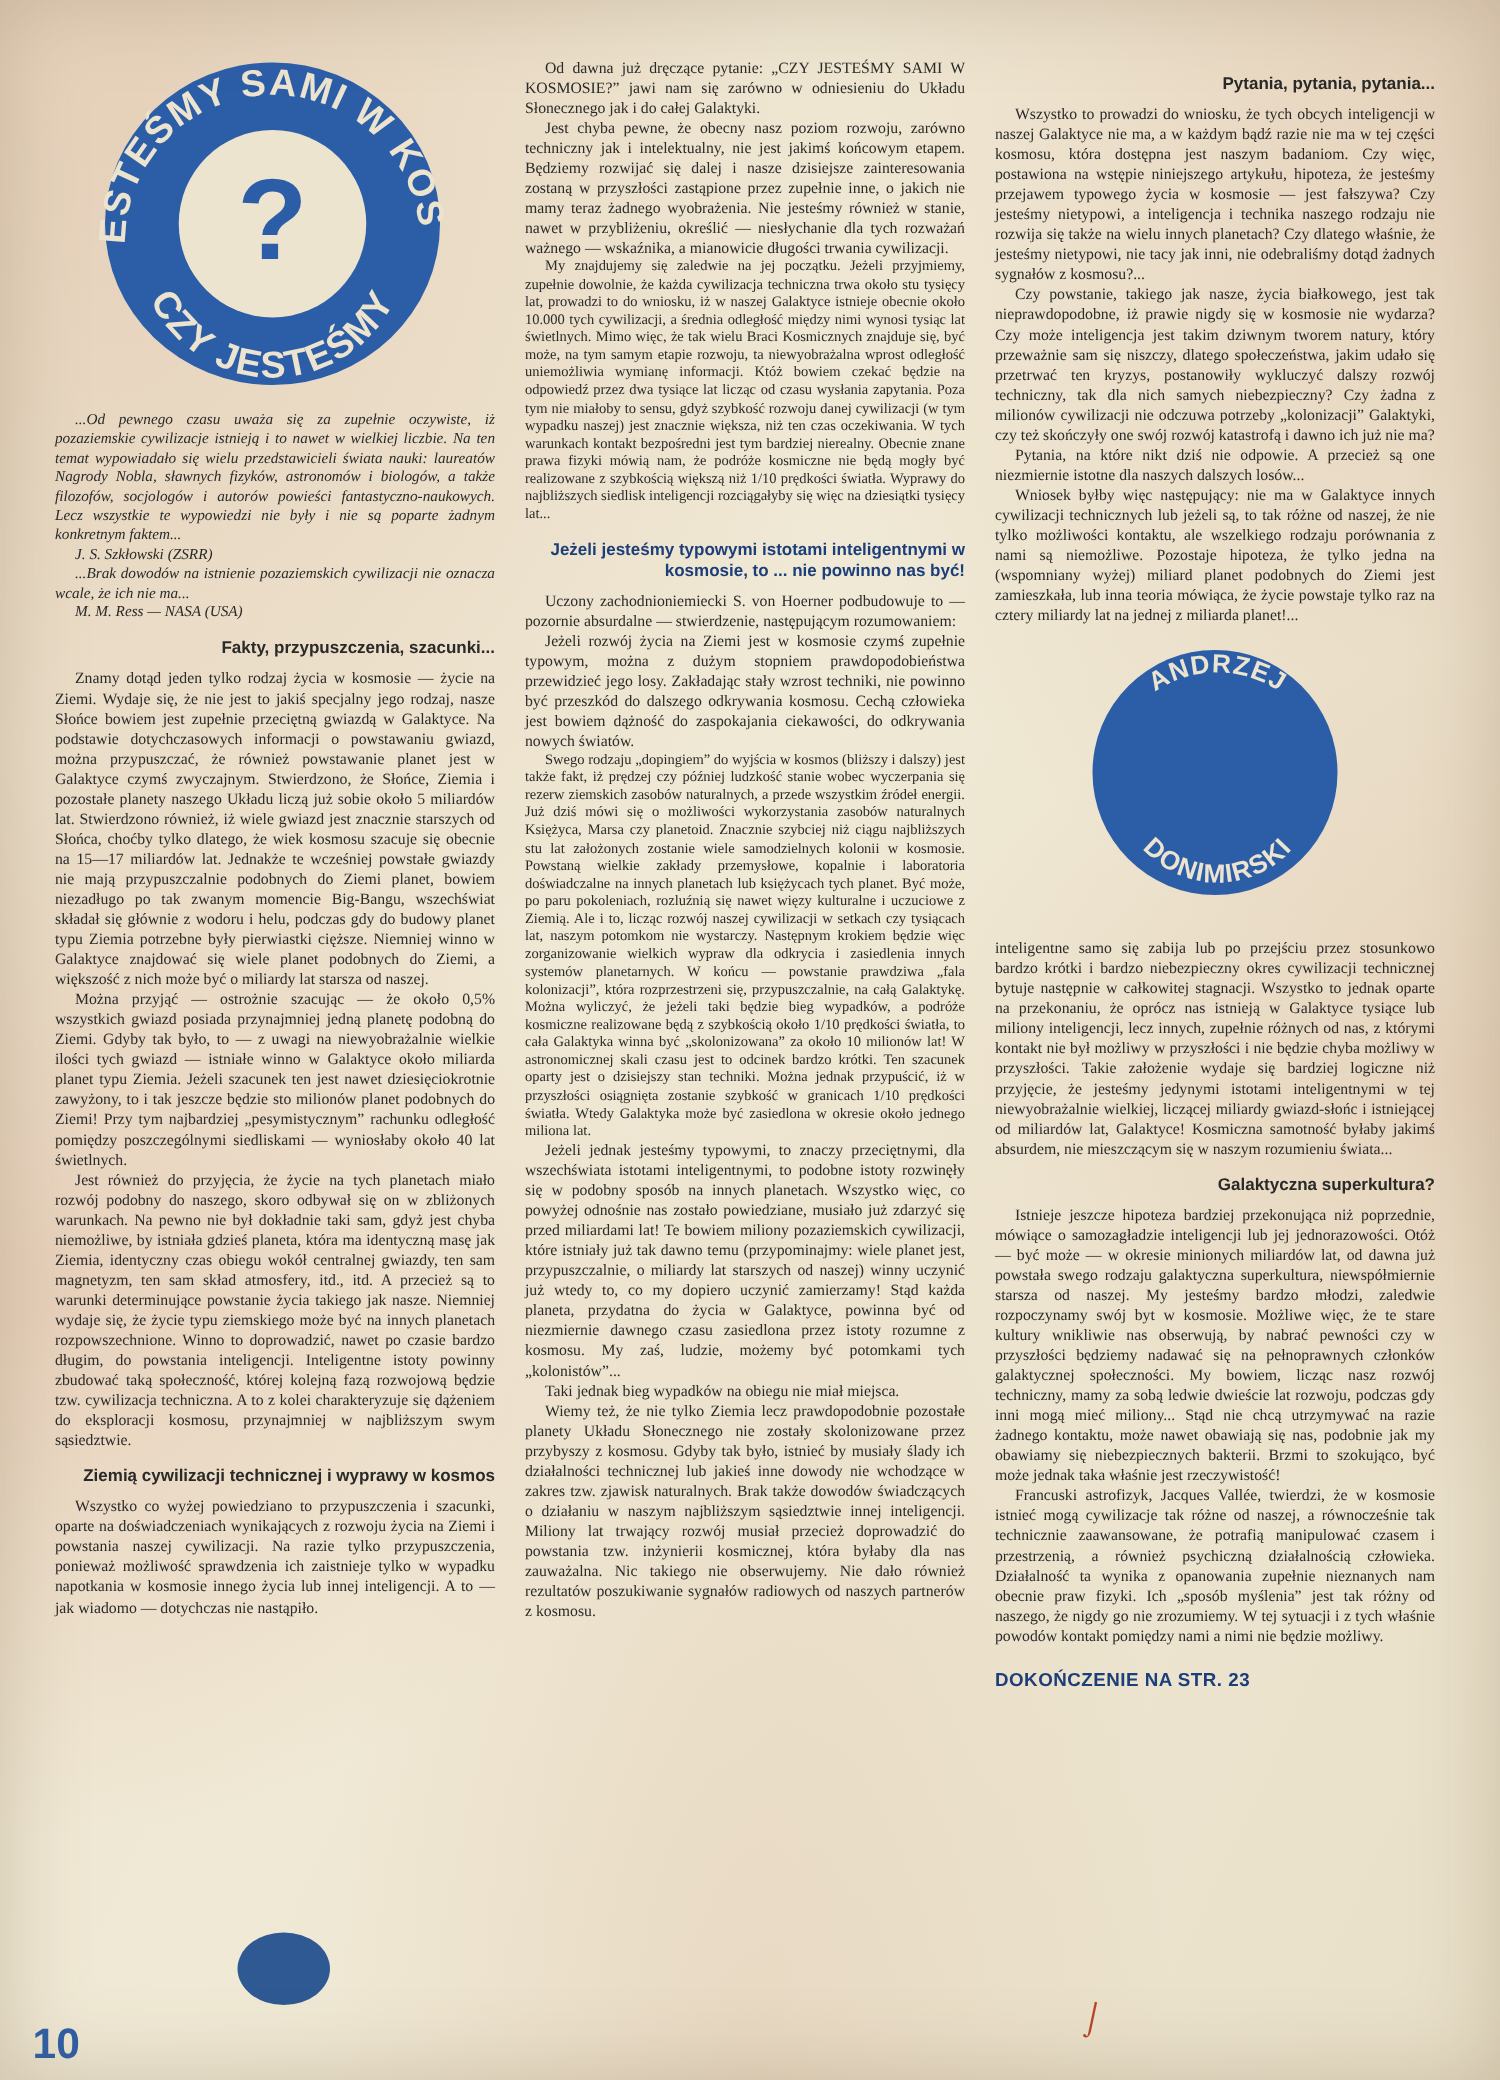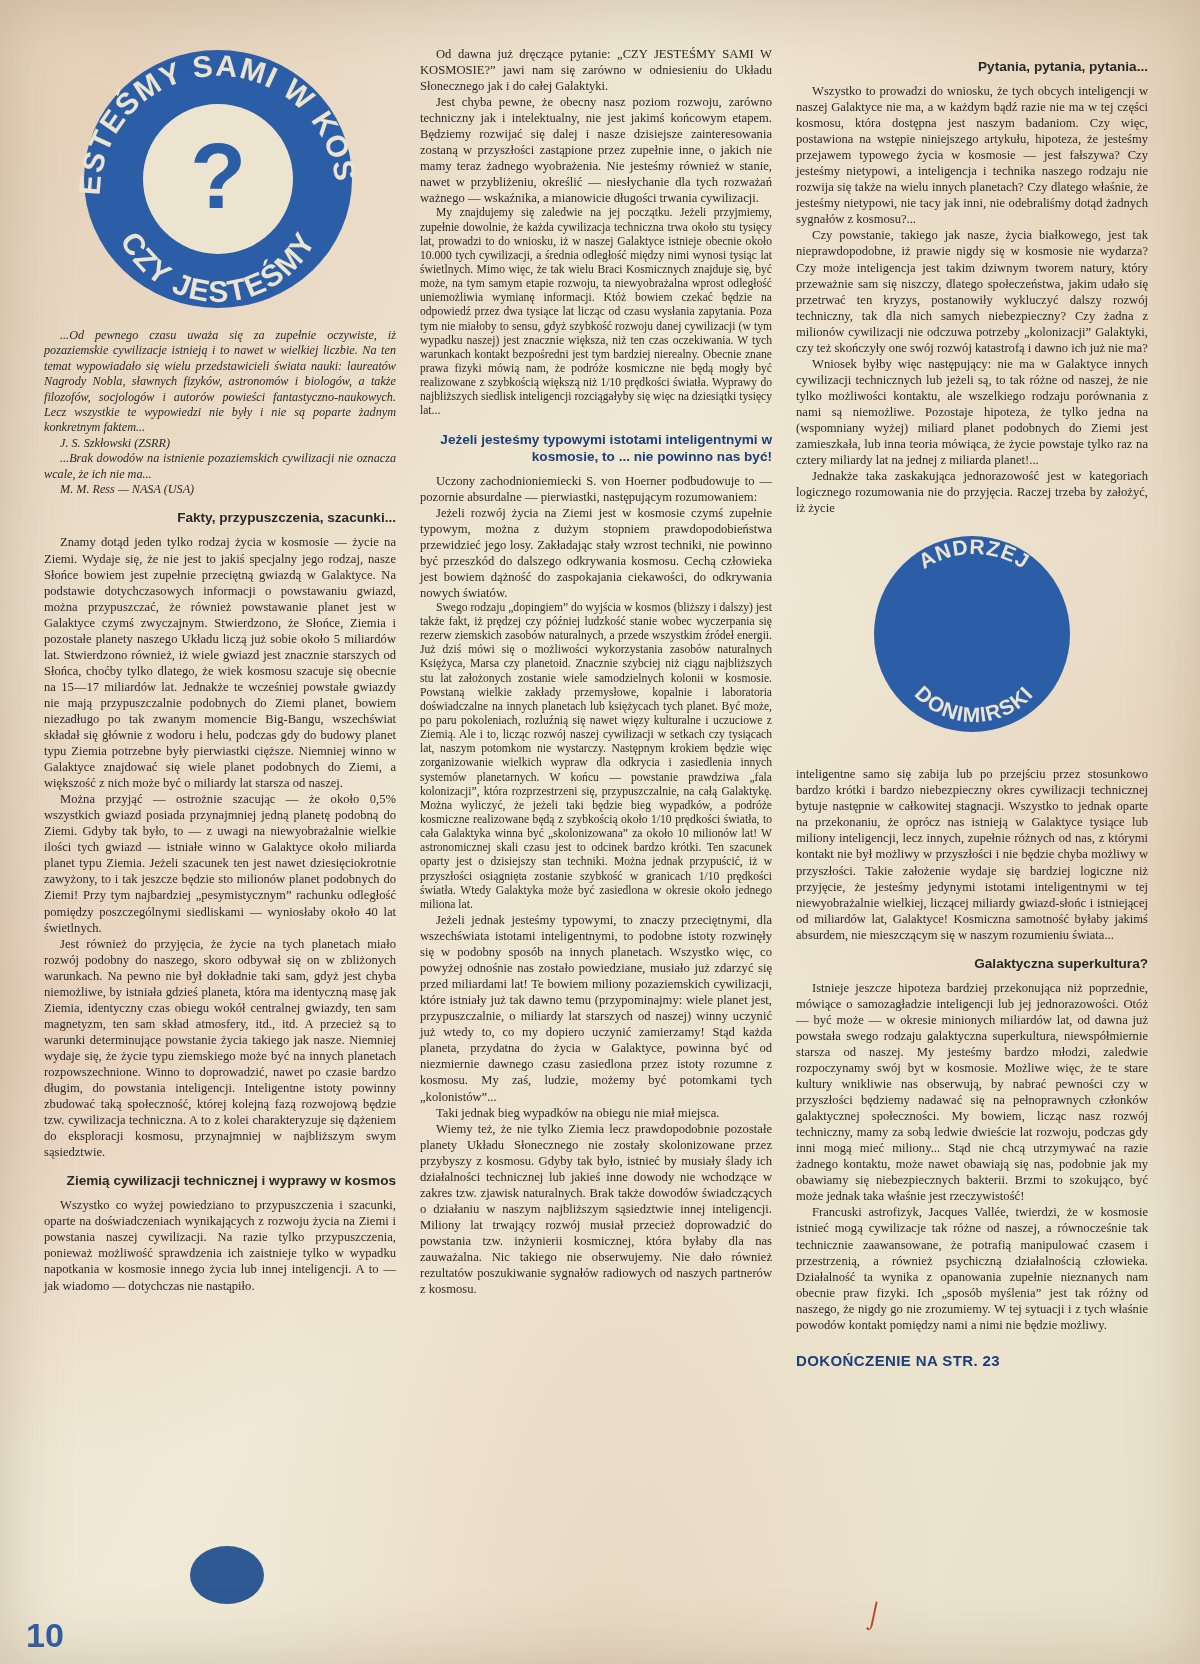--- a/index.html
+++ b/index.html
@@ -186,34 +186,34 @@
       <h2 class="sec">Ziemią cywilizacji technicznej i wyprawy w kosmos</h2>
       <p>Wszystko co wyżej powiedziano to przypuszczenia i szacunki, oparte na doświadczeniach wynikających z rozwoju życia na Ziemi i powstania naszej cywilizacji. Na razie tylko przypuszczenia, ponieważ możliwość sprawdzenia ich zaistnieje tylko w wypadku napotkania w kosmosie innego życia lub innej inteligencji. A to — jak wiadomo — dotychczas nie nastąpiło.</p>
     </div>
 
     <div class="col">
       <p>Od dawna już dręczące pytanie: „CZY JESTEŚMY SAMI W KOSMOSIE?” jawi nam się zarówno w odniesieniu do Układu Słonecznego jak i do całej Galaktyki.</p>
       <p>Jest chyba pewne, że obecny nasz poziom rozwoju, zarówno techniczny jak i intelektualny, nie jest jakimś końcowym etapem. Będziemy rozwijać się dalej i nasze dzisiejsze zainteresowania zostaną w przyszłości zastąpione przez zupełnie inne, o jakich nie mamy teraz żadnego wyobrażenia. Nie jesteśmy również w stanie, nawet w przybliżeniu, określić — niesłychanie dla tych rozważań ważnego — wskaźnika, a mianowicie długości trwania cywilizacji.</p>
       <p class="tiny">My znajdujemy się zaledwie na jej początku. Jeżeli przyjmiemy, zupełnie dowolnie, że każda cywilizacja techniczna trwa około stu tysięcy lat, prowadzi to do wniosku, iż w naszej Galaktyce istnieje obecnie około 10.000 tych cywilizacji, a średnia odległość między nimi wynosi tysiąc lat świetlnych. Mimo więc, że tak wielu Braci Kosmicznych znajduje się, być może, na tym samym etapie rozwoju, ta niewyobrażalna wprost odległość uniemożliwia wymianę informacji. Któż bowiem czekać będzie na odpowiedź przez dwa tysiące lat licząc od czasu wysłania zapytania. Poza tym nie miałoby to sensu, gdyż szybkość rozwoju danej cywilizacji (w tym wypadku naszej) jest znacznie większa, niż ten czas oczekiwania. W tych warunkach kontakt bezpośredni jest tym bardziej nierealny. Obecnie znane prawa fizyki mówią nam, że podróże kosmiczne nie będą mogły być realizowane z szybkością większą niż 1/10 prędkości światła. Wyprawy do najbliższych siedlisk inteligencji rozciągałyby się więc na dziesiątki tysięcy lat...</p>
 
       <h2 class="sec blue">Jeżeli jesteśmy typowymi istotami inteligentnymi w kosmosie, to ... nie powinno nas być!</h2>
-      <p>Uczony zachodnioniemiecki S. von Hoerner podbudowuje to — pozornie absurdalne — pierwiastki, następującym rozumowaniem:</p>
+      <p>Uczony zachodnioniemiecki S. von Hoerner podbudowuje to — pozornie absurdalne — stwierdzenie, następującym rozumowaniem:</p>
       <p>Jeżeli rozwój życia na Ziemi jest w kosmosie czymś zupełnie typowym, można z dużym stopniem prawdopodobieństwa przewidzieć jego losy. Zakładając stały wzrost techniki, nie powinno być przeszkód do dalszego odkrywania kosmosu. Cechą człowieka jest bowiem dążność do zaspokajania ciekawości, do odkrywania nowych światów.</p>
       <p class="tiny">Swego rodzaju „dopingiem” do wyjścia w kosmos (bliższy i dalszy) jest także fakt, iż prędzej czy później ludzkość stanie wobec wyczerpania się rezerw ziemskich zasobów naturalnych, a przede wszystkim źródeł energii. Już dziś mówi się o możliwości wykorzystania zasobów naturalnych Księżyca, Marsa czy planetoid. Znacznie szybciej niż ciągu najbliższych stu lat założonych zostanie wiele samodzielnych kolonii w kosmosie. Powstaną wielkie zakłady przemysłowe, kopalnie i laboratoria doświadczalne na innych planetach lub księżycach tych planet. Być może, po paru pokoleniach, rozluźnią się nawet więzy kulturalne i uczuciowe z Ziemią. Ale i to, licząc rozwój naszej cywilizacji w setkach czy tysiącach lat, naszym potomkom nie wystarczy. Następnym krokiem będzie więc zorganizowanie wielkich wypraw dla odkrycia i zasiedlenia innych systemów planetarnych. W końcu — powstanie prawdziwa „fala kolonizacji”, która rozprzestrzeni się, przypuszczalnie, na całą Galaktykę. Można wyliczyć, że jeżeli taki będzie bieg wypadków, a podróże kosmiczne realizowane będą z szybkością około 1/10 prędkości światła, to cała Galaktyka winna być „skolonizowana” za około 10 milionów lat! W astronomicznej skali czasu jest to odcinek bardzo krótki. Ten szacunek oparty jest o dzisiejszy stan techniki. Można jednak przypuścić, iż w przyszłości osiągnięta zostanie szybkość w granicach 1/10 prędkości światła. Wtedy Galaktyka może być zasiedlona w okresie około jednego miliona lat.</p>
       <p>Jeżeli jednak jesteśmy typowymi, to znaczy przeciętnymi, dla wszechświata istotami inteligentnymi, to podobne istoty rozwinęły się w podobny sposób na innych planetach. Wszystko więc, co powyżej odnośnie nas zostało powiedziane, musiało już zdarzyć się przed miliardami lat! Te bowiem miliony pozaziemskich cywilizacji, które istniały już tak dawno temu (przypominajmy: wiele planet jest, przypuszczalnie, o miliardy lat starszych od naszej) winny uczynić już wtedy to, co my dopiero uczynić zamierzamy! Stąd każda planeta, przydatna do życia w Galaktyce, powinna być od niezmiernie dawnego czasu zasiedlona przez istoty rozumne z kosmosu. My zaś, ludzie, możemy być potomkami tych „kolonistów”...</p>
       <p>Taki jednak bieg wypadków na obiegu nie miał miejsca.</p>
       <p>Wiemy też, że nie tylko Ziemia lecz prawdopodobnie pozostałe planety Układu Słonecznego nie zostały skolonizowane przez przybyszy z kosmosu. Gdyby tak było, istnieć by musiały ślady ich działalności technicznej lub jakieś inne dowody nie wchodzące w zakres tzw. zjawisk naturalnych. Brak także dowodów świadczących o działaniu w naszym najbliższym sąsiedztwie innej inteligencji. Miliony lat trwający rozwój musiał przecież doprowadzić do powstania tzw. inżynierii kosmicznej, która byłaby dla nas zauważalna. Nic takiego nie obserwujemy. Nie dało również rezultatów poszukiwanie sygnałów radiowych od naszych partnerów z kosmosu.</p>
     </div>
 
     <div class="col">
       <h2 class="sec">Pytania, pytania, pytania...</h2>
       <p>Wszystko to prowadzi do wniosku, że tych obcych inteligencji w naszej Galaktyce nie ma, a w każdym bądź razie nie ma w tej części kosmosu, która dostępna jest naszym badaniom. Czy więc, postawiona na wstępie niniejszego artykułu, hipoteza, że jesteśmy przejawem typowego życia w kosmosie — jest fałszywa? Czy jesteśmy nietypowi, a inteligencja i technika naszego rodzaju nie rozwija się także na wielu innych planetach? Czy dlatego właśnie, że jesteśmy nietypowi, nie tacy jak inni, nie odebraliśmy dotąd żadnych sygnałów z kosmosu?...</p>
       <p>Czy powstanie, takiego jak nasze, życia białkowego, jest tak nieprawdopodobne, iż prawie nigdy się w kosmosie nie wydarza? Czy może inteligencja jest takim dziwnym tworem natury, który przeważnie sam się niszczy, dlatego społeczeństwa, jakim udało się przetrwać ten kryzys, postanowiły wykluczyć dalszy rozwój techniczny, tak dla nich samych niebezpieczny? Czy żadna z milionów cywilizacji nie odczuwa potrzeby „kolonizacji” Galaktyki, czy też skończyły one swój rozwój katastrofą i dawno ich już nie ma?</p>
+      <p>Pytania, na które nikt dziś nie odpowie. A przecież są one niezmiernie istotne dla naszych dalszych losów...</p>
       <p>Wniosek byłby więc następujący: nie ma w Galaktyce innych cywilizacji technicznych lub jeżeli są, to tak różne od naszej, że nie tylko możliwości kontaktu, ale wszelkiego rodzaju porównania z nami są niemożliwe. Pozostaje hipoteza, że tylko jedna na (wspomniany wyżej) miliard planet podobnych do Ziemi jest zamieszkała, lub inna teoria mówiąca, że życie powstaje tylko raz na cztery miliardy lat na jednej z miliarda planet!...</p>
-      <p>Jednakże taka zaskakująca jednorazowość jest w kategoriach logicznego rozumowania nie do przyjęcia. Raczej trzeba by założyć, iż życie</p>
 
       <div class="badge-wrap">
         <div class="badge"></div>
         <svg class="badge-svg" viewBox="0 0 220 220">
           <defs>
             <path id="arcAuthorTop" d="M 22,112 A 88,88 0 0 1 198,112"></path>
             <path id="arcAuthorBot" d="M 30,112 A 80,80 0 0 0 190,112"></path>
           </defs>
           <text>
             <textPath href="#arcAuthorTop" startOffset="50%" text-anchor="middle">ANDRZEJ</textPath>

